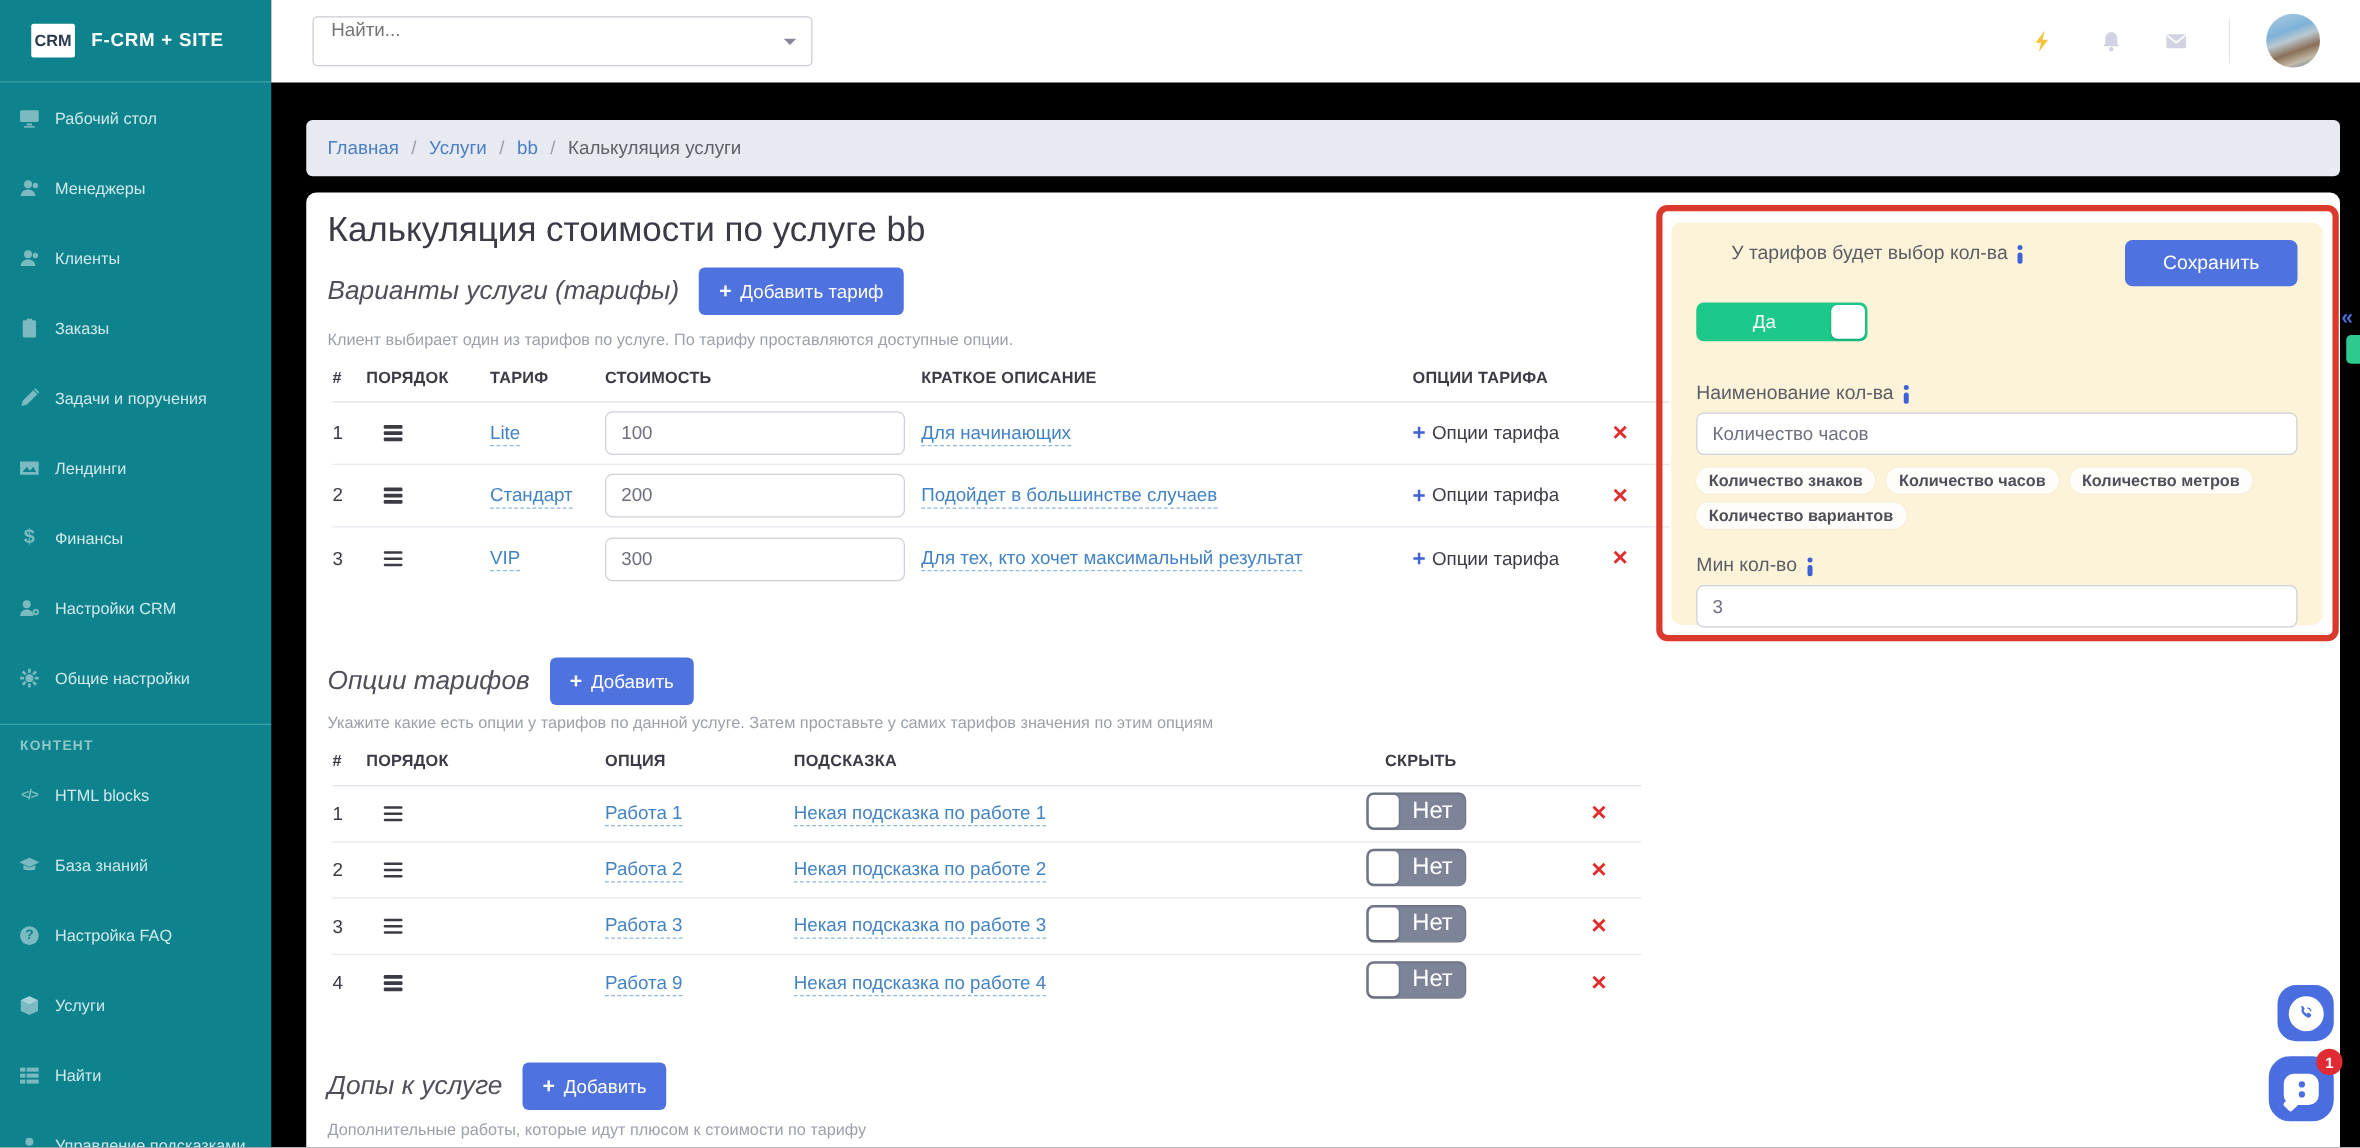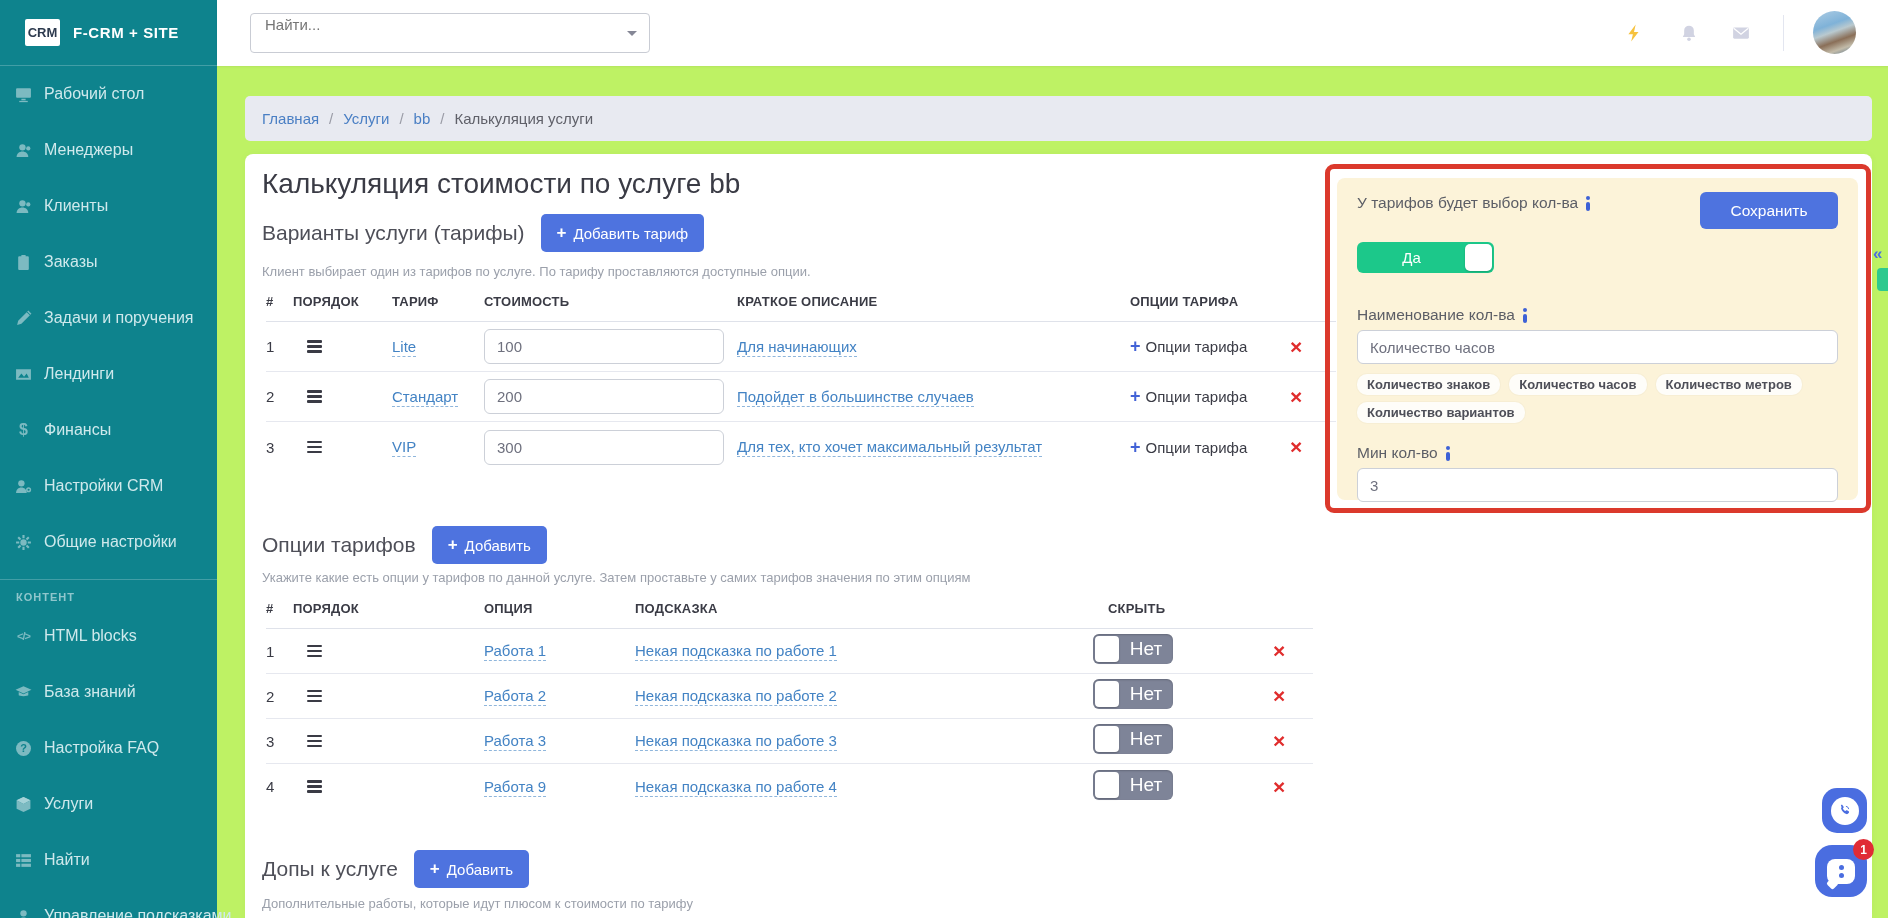--- a/index.html
+++ b/index.html
@@ -1,28 +1,28 @@
 <!DOCTYPE html>
 <html><head>
 <meta charset="utf-8">
 <style>
   * { box-sizing: border-box; margin: 0; padding: 0; }
   html,body { background:#dfe2e8; }
   body { font-family:"Liberation Sans", sans-serif; }
-  #app { position:relative; width:1888px; height:918px; overflow:hidden; background:#bef264; }
+  #app { position:relative; width:1888px; height:918px; overflow:hidden; background:#000000; }
 
   
   .sidebar { position:absolute; left:0; top:0; width:217px; height:918px; background:#0e838d; }
   .brand { height:66px; display:flex; align-items:center; gap:13px; padding-left:25px;
            border-bottom:1px solid rgba(255,255,255,.22); }
   .brand-logo { width:35px; height:27px; background:#fff; color:#2d3a4e; font-size:13px; font-weight:bold;
                 display:flex; align-items:center; justify-content:center; border-radius:2px; }
   .brand-name { color:#fff; font-weight:bold; font-size:15px; letter-spacing:.6px; }
   .nav-item { height:56px; display:flex; align-items:center; gap:11px; padding-left:14px; cursor:pointer; }
-  .nav-item span.nlabel { color:#cfe9ec; font-size:16px; white-space:nowrap; }
+  .nav-item span.nlabel { color:#cfe9ec; font-size:13px; white-space:nowrap; }
   .sicon { width:19px; height:17px; display:flex; align-items:center; justify-content:center;
            color:#7cbac1; fill:#7cbac1; font-size:12px; font-weight:bold; flex-shrink:0; }
   .sicon svg { width:17px; height:17px; }
   .side-div { height:1px; background:rgba(255,255,255,.22); margin:6px 0 8px 0; }
   .side-section { height:22px; display:flex; align-items:center; padding-left:16px;
                   color:#8fc6cc; font-size:11px; font-weight:bold; letter-spacing:1px; }
   .q-circle { width:15px; height:15px; border-radius:50%; background:#7cbac1; color:#0e838d;
               font-size:11px; font-weight:bold; display:flex; align-items:center; justify-content:center; }
 
   
@@ -45,21 +45,21 @@
               border-radius:5px; display:flex; align-items:center; padding-left:17px; font-size:15px; }
   .crumb-link { color:#4a7fc4; text-decoration:none; cursor:pointer; }
   .crumb-sep { color:#9a9ca6; margin:0 10px; }
   .crumb-cur { color:#5f6069; }
 
   
   .card { position:absolute; left:245px; top:154px; width:1627px; height:764px; background:#fff;
           border-radius:8px 8px 0 0; box-shadow:0 0 10px rgba(0,0,0,.03); }
   .h1 { position:absolute; left:17px; top:14px; font-size:28px; color:#3a3b45; font-weight:400; }
   .sec-head { position:absolute; display:flex; align-items:center; gap:16px; }
-  .sec-title { font-size:21px; color:#4e4f58; font-weight:400; white-space:nowrap; }
+  .sec-title { font-size:21px; color:#4e4f58; font-weight:400; white-space:nowrap;font-style:italic; }
   .btn-primary { display:inline-flex; align-items:center; gap:7px; background:#4e73df; color:#fff;
                  border:none; border-radius:5px; height:38px; padding:0 16px; font-size:15px;
                  cursor:pointer; font-family:"Liberation Sans", sans-serif; }
   .btn-plus { font-size:17px; font-weight:bold; }
   .hint { position:absolute; left:17px; font-size:13px; color:#9ba0ab; }
 
   
   .tbl { position:absolute; left:21px; }
   .trow { display:flex; align-items:center; border-bottom:1px solid #e6e8ef; }
   .thead-row { border-bottom:1px solid #dfe2ea; }
@@ -92,21 +92,21 @@
   .toggle-off .knob { position:absolute; left:2px; top:2px; width:24px; height:26px; background:#fff;
                       border-radius:4px; box-shadow:0 1px 2px rgba(0,0,0,.25); }
   .toggle-off .tlabel { position:absolute; left:26px; right:0; top:0; bottom:0; display:flex;
                         align-items:center; justify-content:center; color:#fff; font-size:19px; }
 
   
   .annotation { position:absolute; left:1080px; top:10px; width:546px; height:349px;
                 border:5px solid #db392c; border-radius:9px; pointer-events:none; }
   .qpanel { position:absolute; left:1092px; top:24px; width:521px; height:322px; background:#fcf3d9;
             border-radius:8px; padding:16px 20px; }
-  .qp-row1 { display:flex; align-items:flex-start; justify-content:space-between; }
+  .qp-row1 { display:flex; align-items:flex-start; justify-content:space-between;margin-left:28px; }
   .qp-label { font-size:15.5px; color:#5c5e66; display:inline-flex; align-items:center; }
   .info-ico { position:relative; display:inline-block; width:6px; height:15px; margin-left:7px; }
   .info-ico::before { content:""; position:absolute; top:0; left:1px; width:4px; height:4px;
                       border-radius:50%; background:#3d61d6; }
   .info-ico::after { content:""; position:absolute; top:6px; left:1px; width:4px; height:9px;
                      border-radius:2px; background:#3d61d6; }
   .btn-save { background:#4e73df; color:#fff; border:none; border-radius:6px; width:138px; height:37px;
               font-size:15.5px; cursor:pointer; font-family:"Liberation Sans", sans-serif; margin-top:-2px; }
   .toggle-on { position:relative; width:137px; height:31px; background:#1cc88a; border-radius:6px;
                margin-top:13px; cursor:pointer; }

